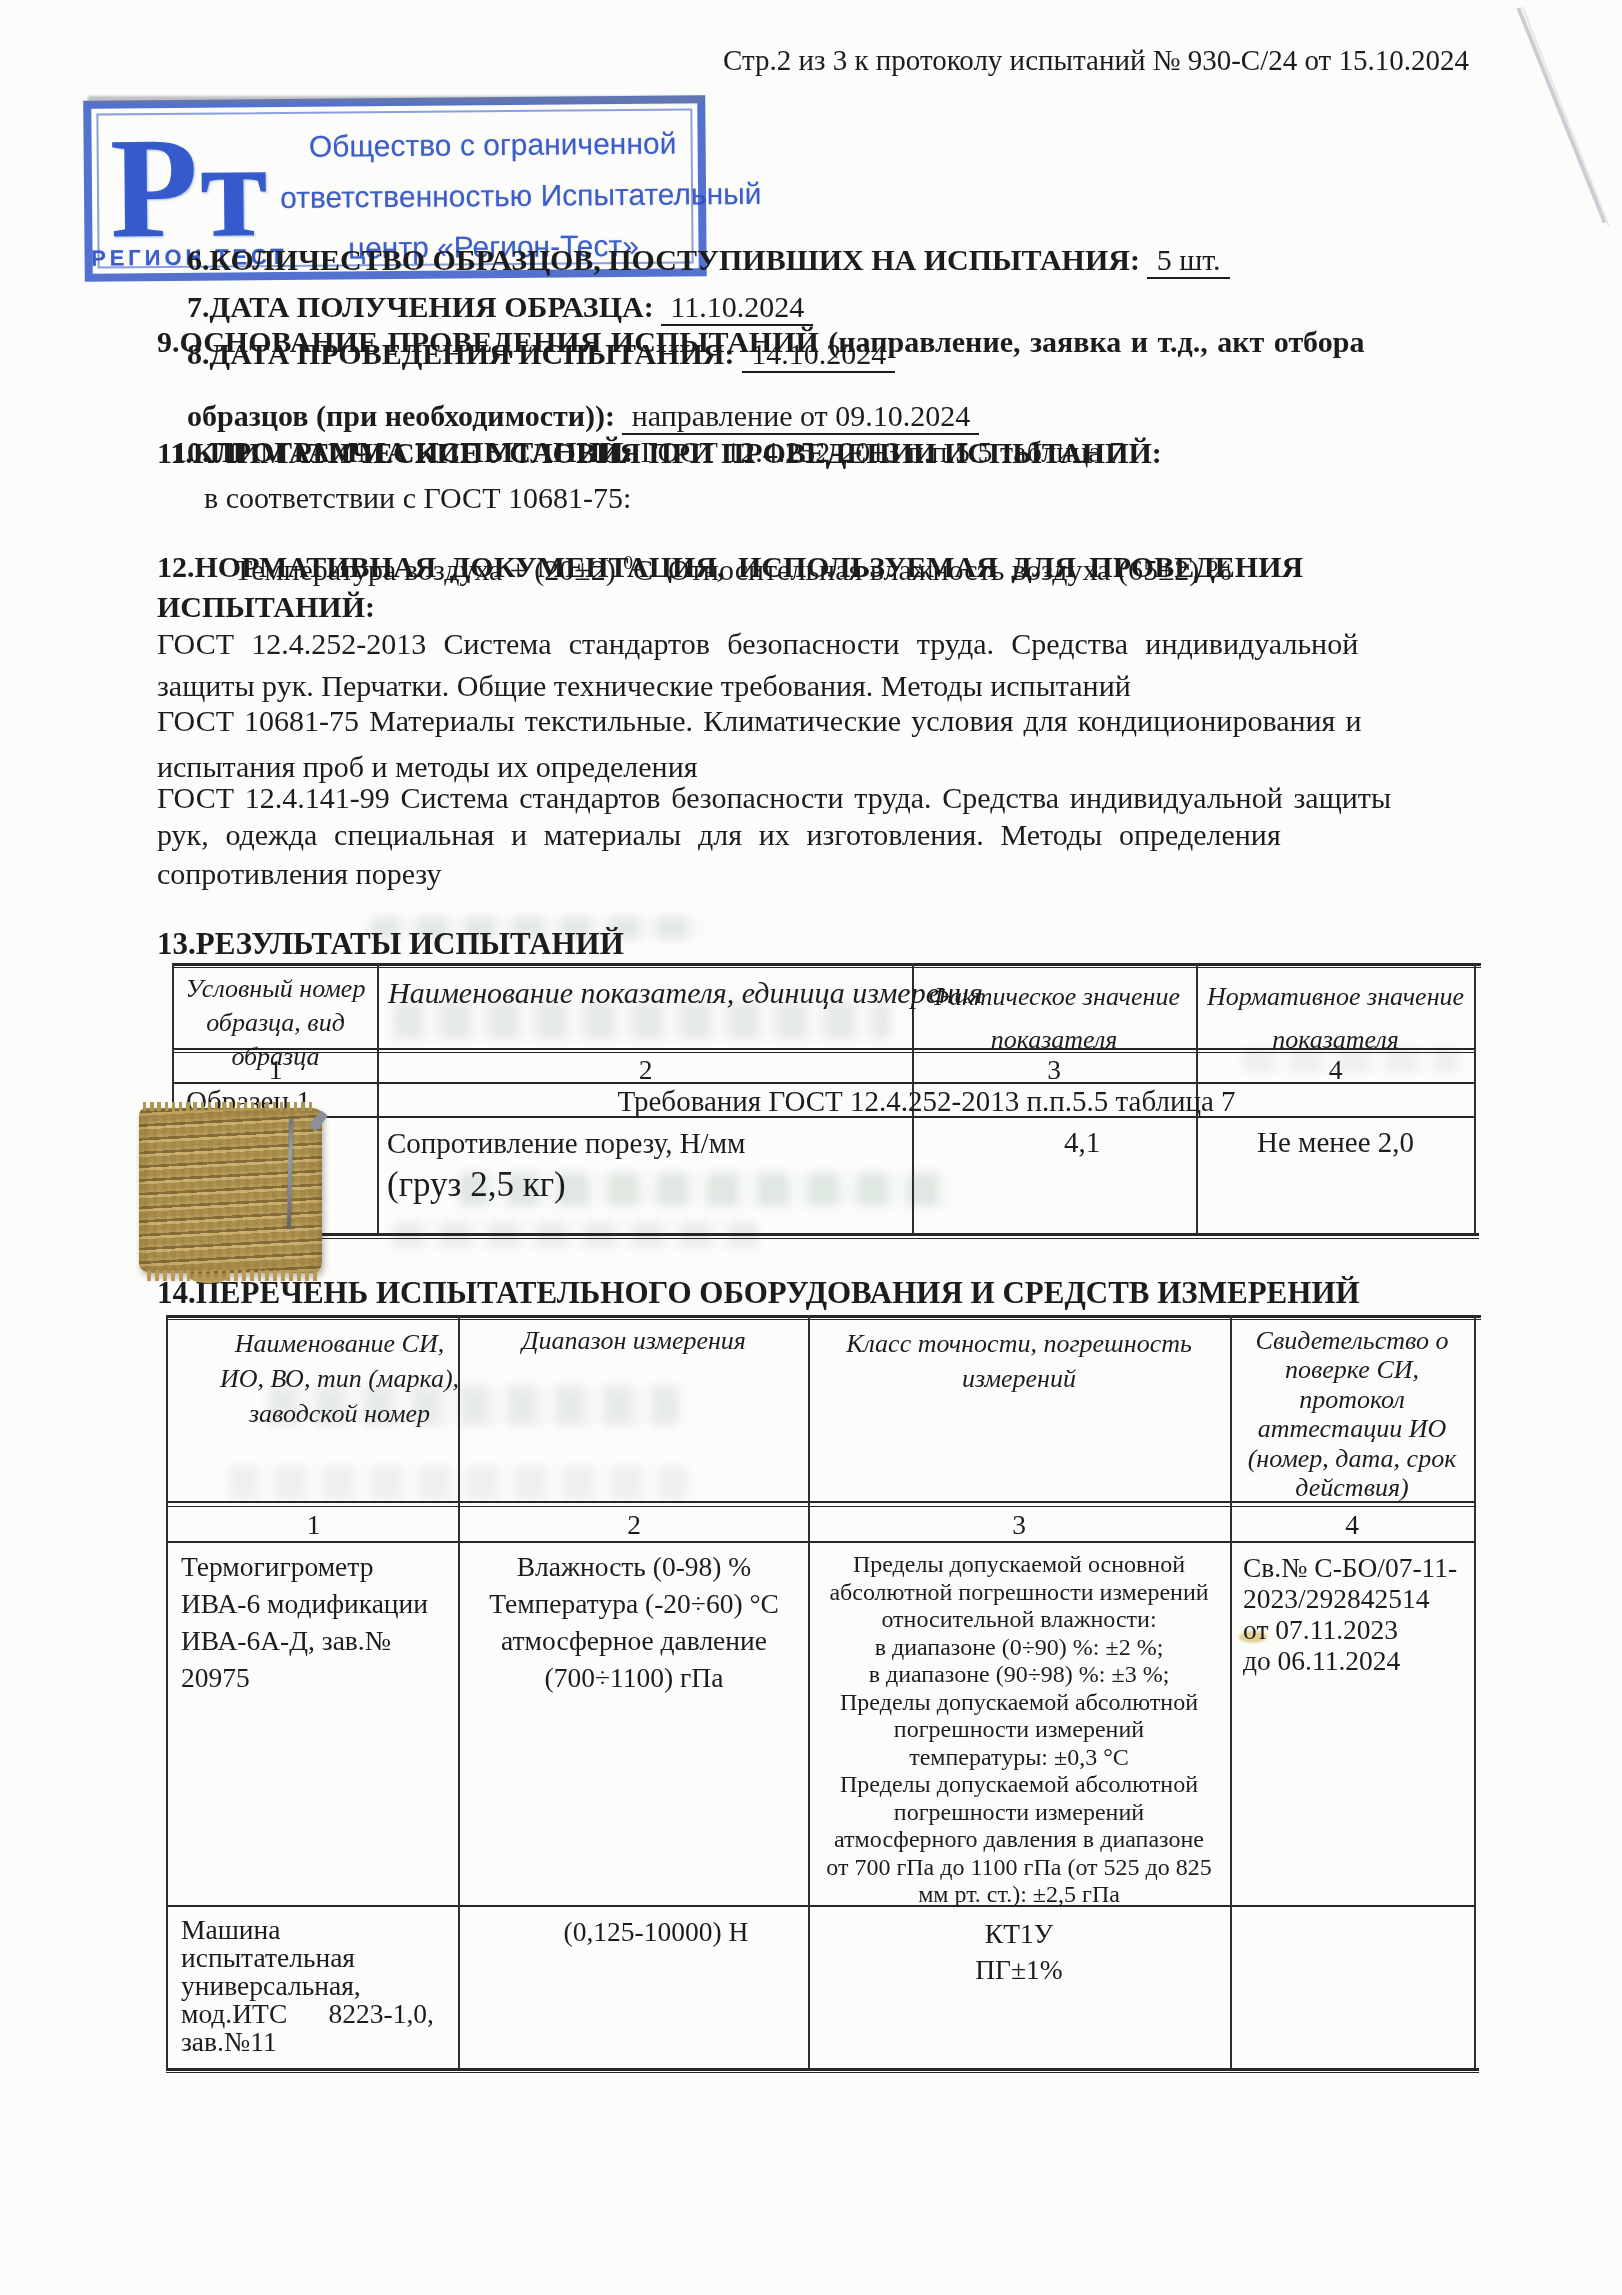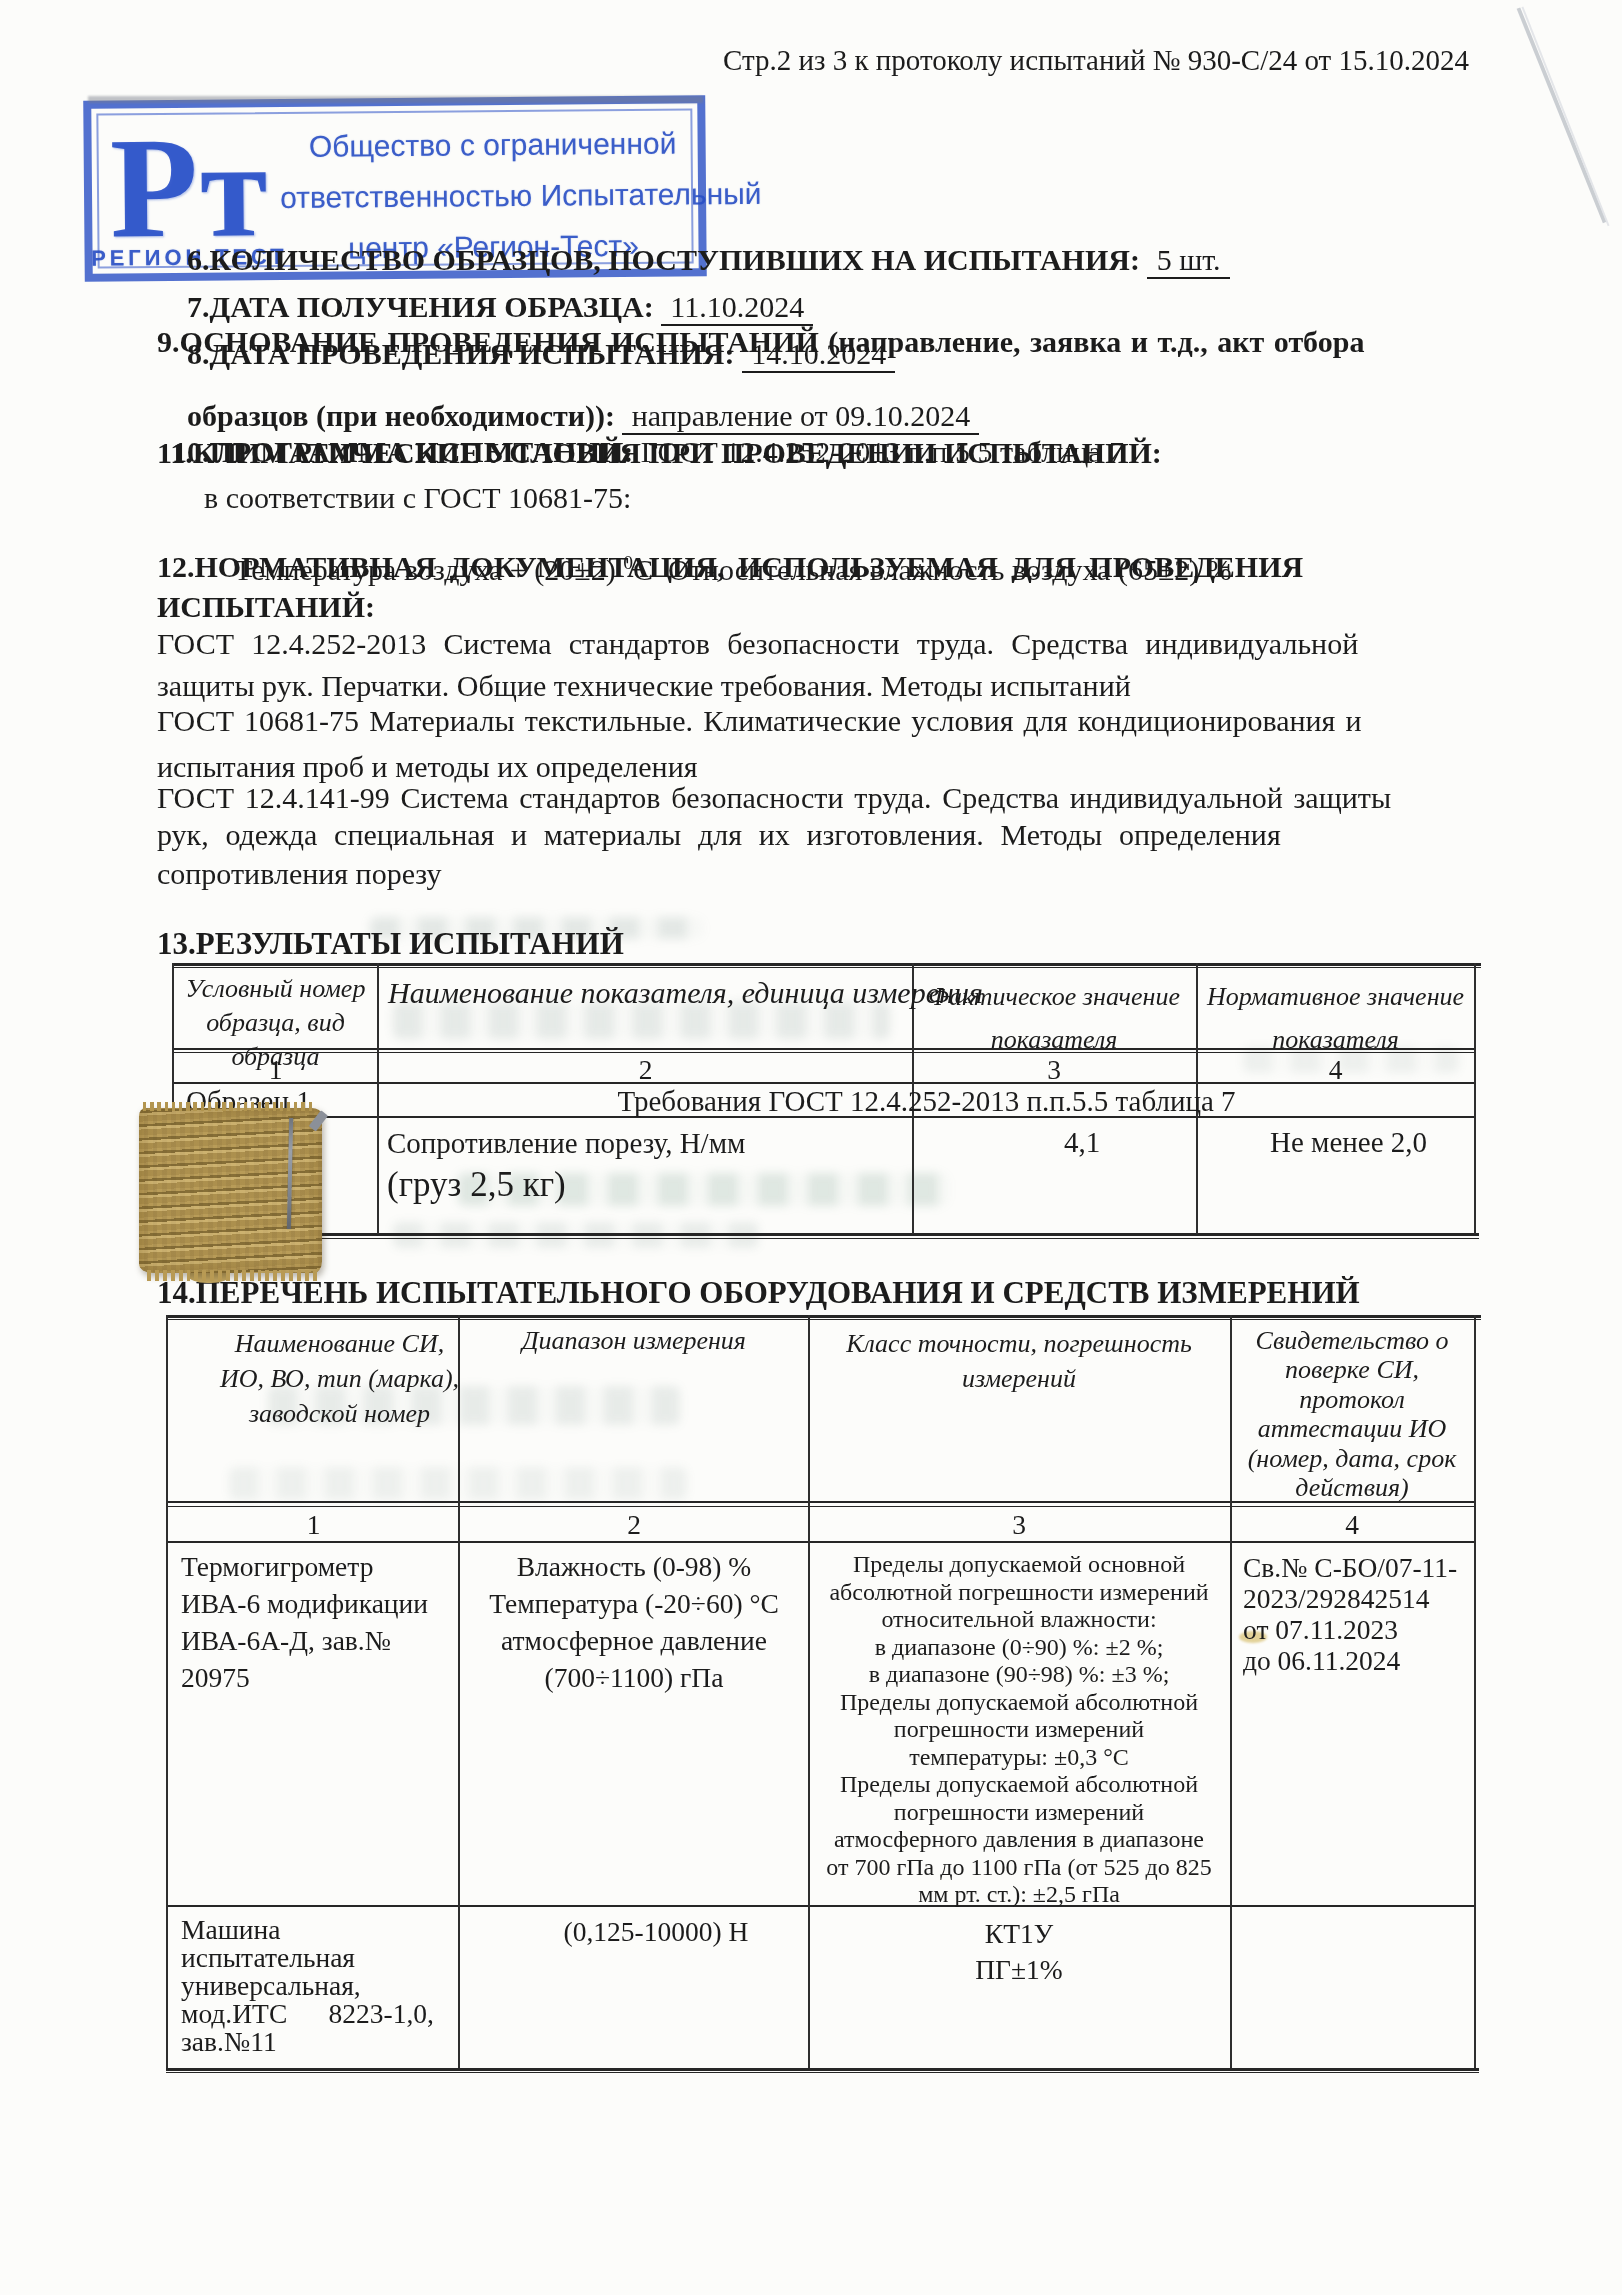--- a/index.html
+++ b/index.html
@@ -128,21 +128,21 @@
   <div class="t ctr" style="left:379px;top:1054px;width:533px;font-size:27.5px;z-index:5;">2</div>
   <div class="t ctr" style="left:913px;top:1054px;width:282px;font-size:27.5px;z-index:5;">3</div>
   <div class="t ctr" style="left:1197px;top:1054px;width:277px;font-size:27.5px;z-index:5;">4</div>
 
   <div class="t" style="left:186px;top:1085px;font-size:29px;z-index:5;">Образец 1</div>
   <div class="t ctr" style="left:379px;top:1085px;width:1095px;font-size:29px;z-index:5;">Требования ГОСТ 12.4.252-2013 п.п.5.5 таблица 7</div>
 
   <div class="t" style="left:387px;top:1127px;font-size:29px;z-index:5;">Сопротивление порезу, Н/мм</div>
   <div class="t" style="left:387px;top:1165px;font-size:35px;z-index:5;">(груз 2,5 кг)</div>
   <div class="t ctr" style="left:913px;top:1126px;width:338px;font-size:29px;z-index:5;">4,1</div>
-  <div class="t ctr" style="left:1197px;top:1126px;width:277px;font-size:29px;z-index:5;padding-left:13px;">Не менее 2,0</div>
+  <div class="t ctr" style="left:1197px;top:1126px;width:277px;font-size:29px;z-index:5;">Не менее 2,0</div>
 
   <div id="swatch"></div>
   <div class="swatch-tail"></div>
   <div class="staple"></div>
   <div class="staple-top"></div>
 
   <div class="t b" style="left:157px;top:1275px;font-size:31px;z-index:5;">14.ПЕРЕЧЕНЬ ИСПЫТАТЕЛЬНОГО ОБОРУДОВАНИЯ И СРЕДСТВ ИЗМЕРЕНИЙ</div>
 
   <div class="hline" style="left:166px;top:1315px;width:1315px;height:2.6px;"></div>
   <div class="hline" style="left:166px;top:1319px;width:1315px;height:1.3px;"></div>

